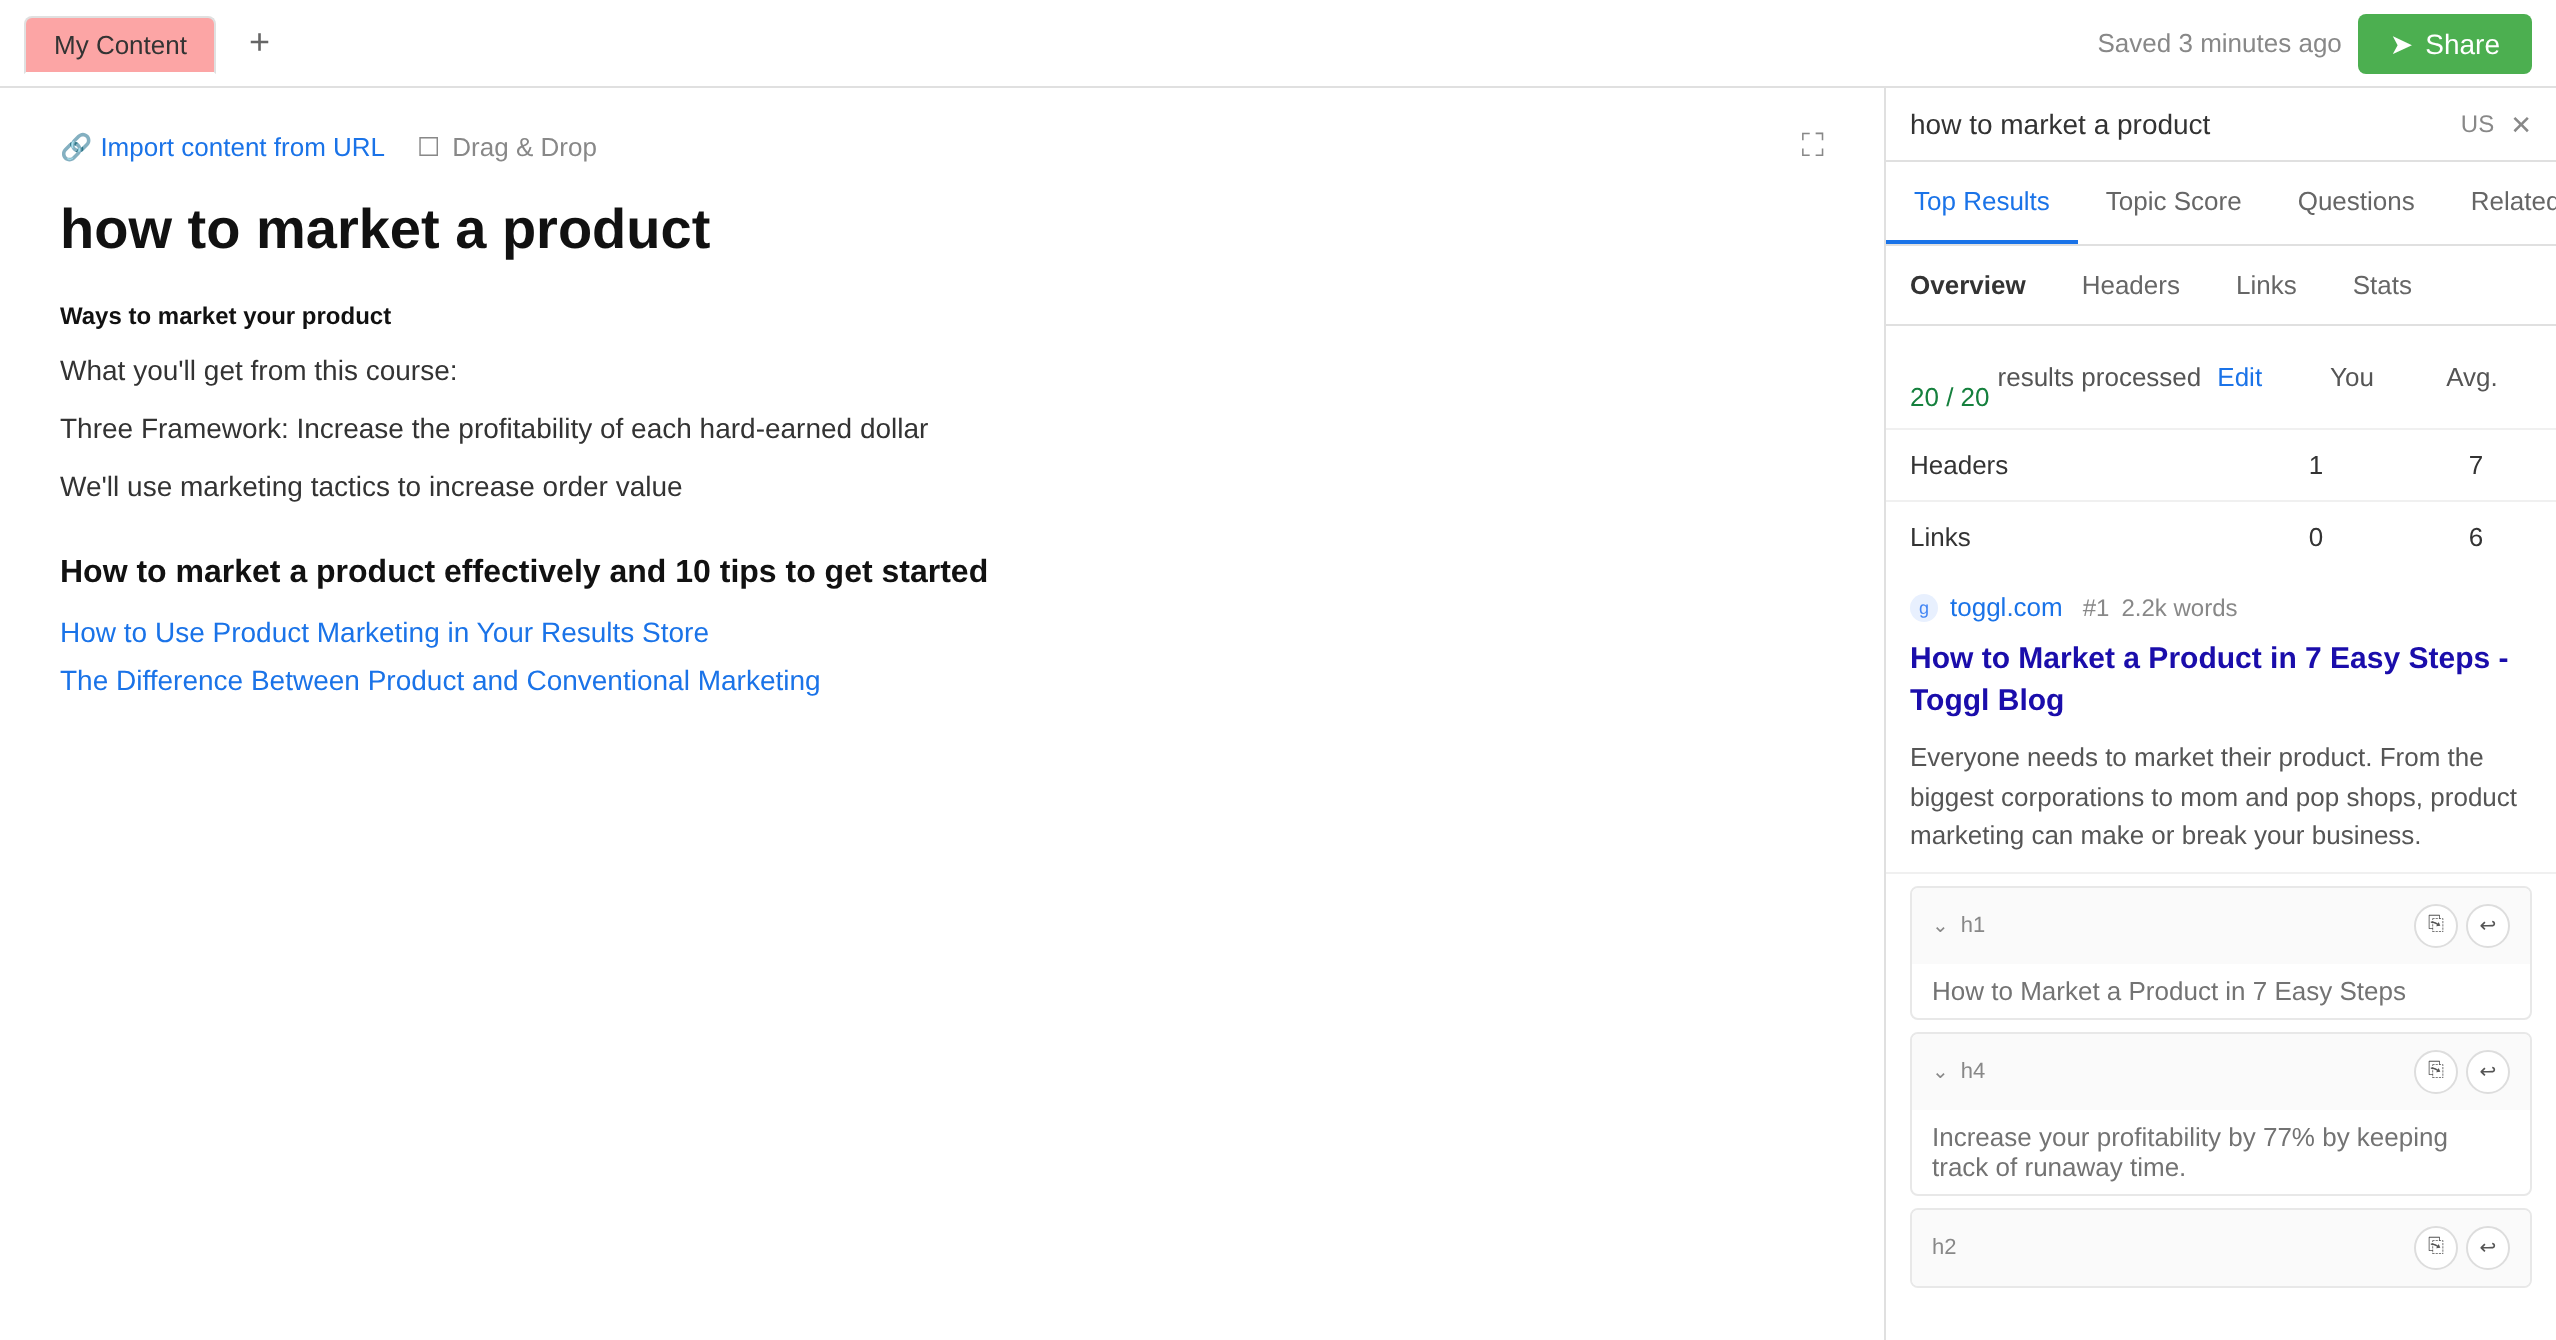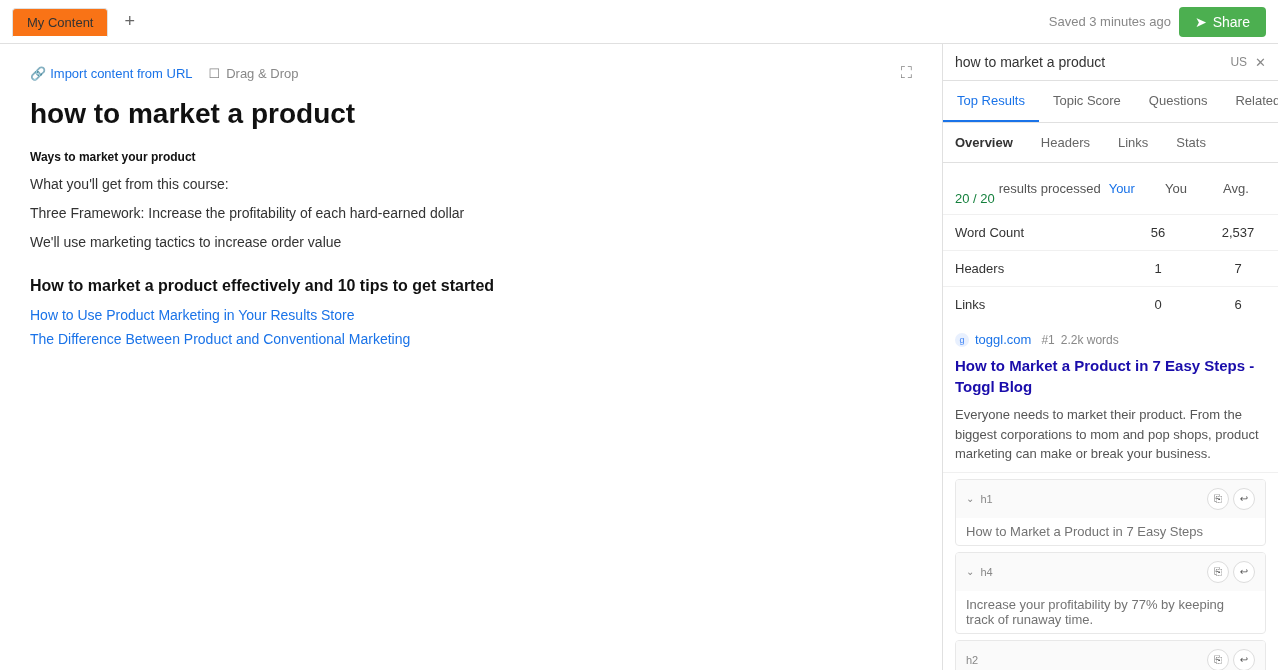--- a/index.html
+++ b/index.html
@@ -1,20 +1,20 @@
 <!DOCTYPE html>
 <html><head>
   <meta charset="utf-8">
   <style>
     * { box-sizing: border-box; margin: 0; padding: 0; }
     body { font-family: -apple-system, BlinkMacSystemFont, 'Segoe UI', sans-serif; font-size: 14px; color: #333; background: #fff; display: flex; flex-direction: column; height: 670px; overflow: hidden; }
 
     
     .top-bar { display: flex; align-items: center; border-bottom: 1px solid #e0e0e0; height: 44px; padding: 0 12px; gap: 8px; }
-    .tab-active { background: #f97316; border: 1px solid #e0e0e0; border-bottom: 1px solid #fff; border-radius: 4px 4px 0 0; padding: 6px 14px; font-size: 13px; font-weight: 500; color: #333; margin-bottom: -1px; }
+    .tab-active { background: #fca5a5; border: 1px solid #e0e0e0; border-bottom: 1px solid #fff; border-radius: 4px 4px 0 0; padding: 6px 14px; font-size: 13px; font-weight: 500; color: #333; margin-bottom: -1px; }
     .tab-add { background: none; border: none; cursor: pointer; font-size: 18px; color: #666; padding: 4px 8px; }
     .spacer { flex: 1; }
     .saved-text { font-size: 13px; color: #888; }
     .share-btn { background: #4caf50; color: #fff; border: none; border-radius: 4px; padding: 7px 16px; font-size: 14px; font-weight: 500; cursor: pointer; display: flex; align-items: center; gap: 6px; }
     .share-icon { font-size: 14px; }
 
     
     .main-layout { display: flex; flex: 1; overflow: hidden; }
 
     
@@ -144,32 +144,27 @@
     <div class="sub-tabs">
       <span class="sub-tab active">Overview</span>
       <span class="sub-tab">Headers</span>
       <span class="sub-tab">Links</span>
       <span class="sub-tab">Stats</span>
     </div>
 
     <div class="stats-row">
       <span class="results-count">20 / 20</span>
       <span class="results-label">results processed</span>
-      <a class="edit-link">Your</a>
+      <a class="edit-link">Edit</a>
       <span class="col-you">You</span>
       <span class="col-avg">Avg.</span>
     </div>
 
     <table class="stats-table">
       <tbody id="stats-tbody">
-          <tr>
-    <td>Word Count</td>
-    <td>56</td>
-    <td>2,537</td>
-  </tr>
           <tr>
     <td>Headers</td>
     <td>1</td>
     <td>7</td>
   </tr>
           <tr>
     <td>Links</td>
     <td>0</td>
     <td>6</td>
   </tr>

